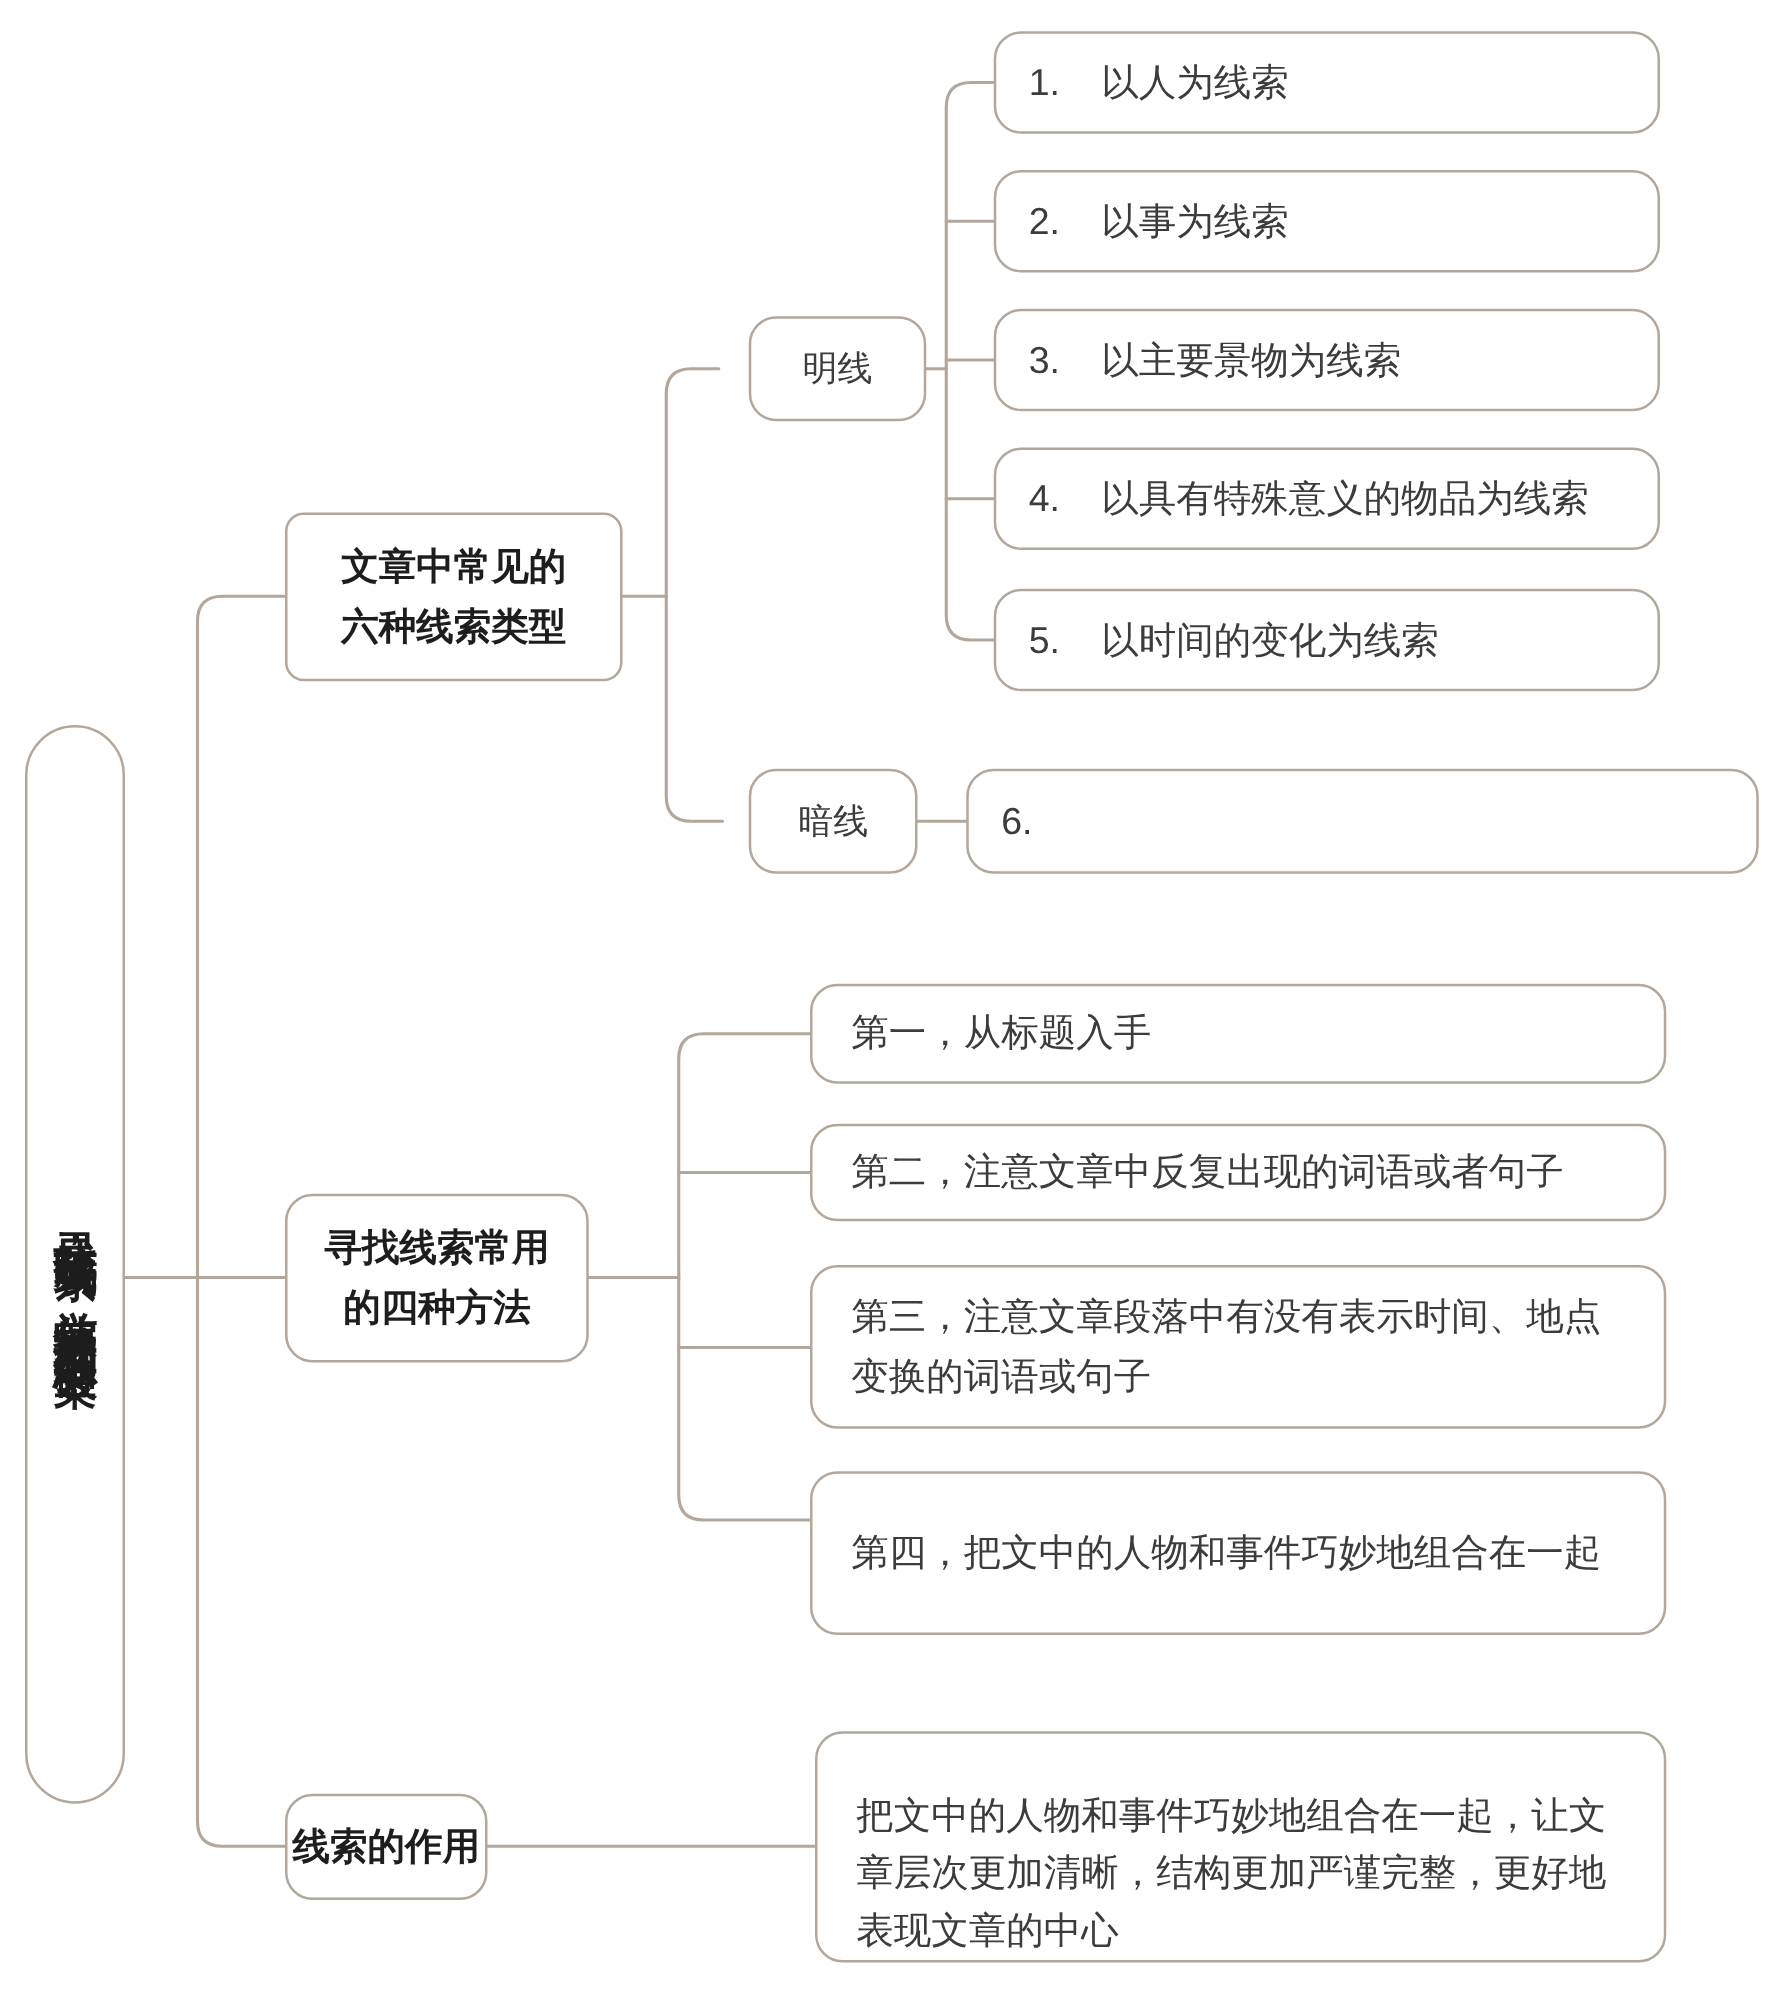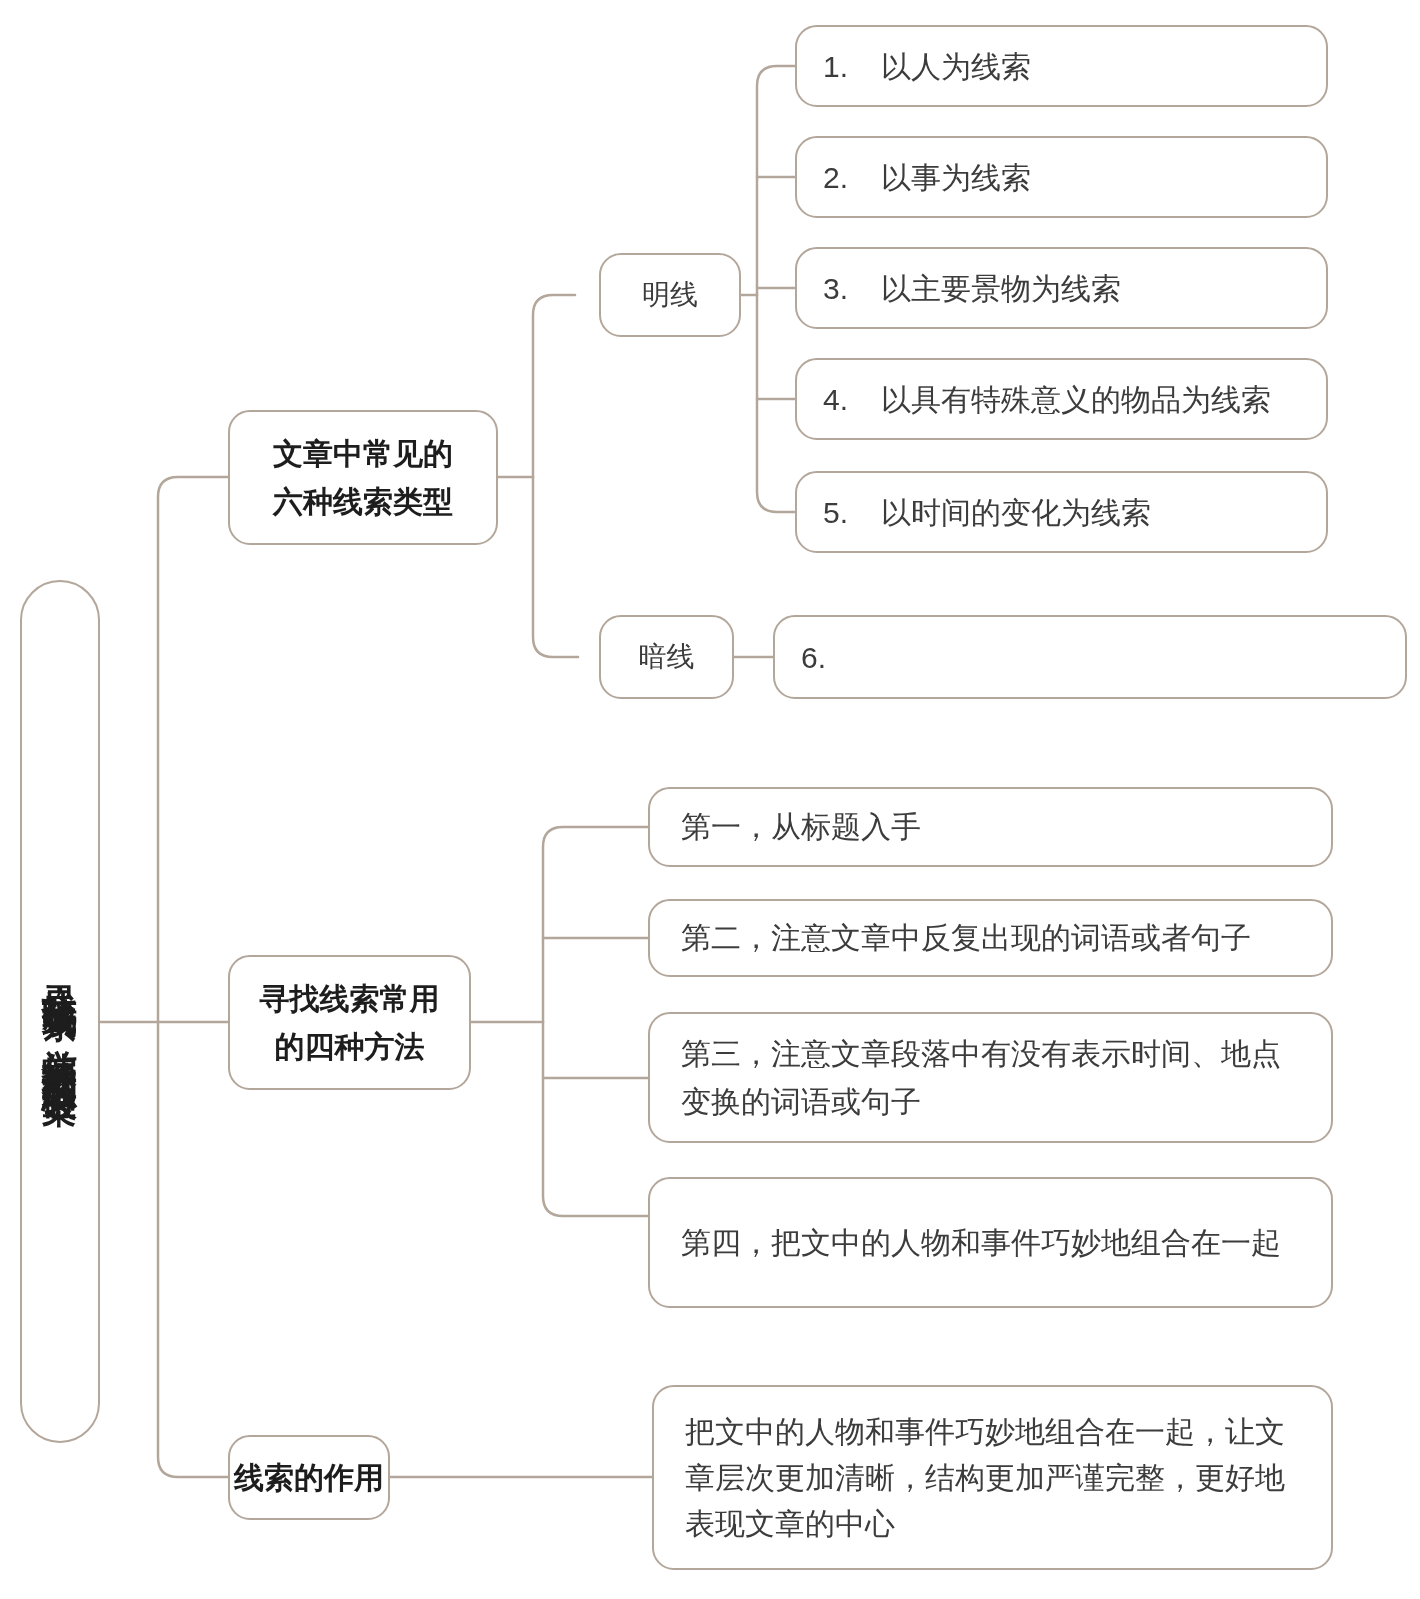--- a/index.html
+++ b/index.html
@@ -66,21 +66,21 @@
   <path d="M543,1078 H648"></path>
   <path d="M543,1022 V1196 Q543,1216 563,1216 H648"></path>
 
   <path d="M390,1477 H652"></path>
 </svg>
 
 <div class="node root" style="left:20px;top:580px;width:80px;height:863px;">
   <span class="vtext">寻找暗藏线索，学侦探抽丝剥茧细心破案</span>
 </div>
 
-<div class="node btitle" style="left:228px;top:410px;width:270px;height:135px;">
+<div class="node btitle" style="left:228px;top:410px;width:270px;height:135px;border-radius:15px;">
   <span>文章中常见的
 六种线索类型</span>
 </div>
 
 <div class="node subnode" style="left:575px;top:253px;width:142px;height:84px;">
   <span>明线</span>
 </div>
 
 <div class="node leaf" style="left:795px;top:25px;width:533px;height:82px;">
   <span class="num">1.</span>
@@ -124,15 +124,15 @@
 <div class="node method" style="left:648px;top:1012px;width:685px;height:131px;">
   <span>第三，注意文章段落中有没有表示时间、地点变换的词语或句子</span>
 </div>
 <div class="node method" style="left:648px;top:1177px;width:685px;height:131px;">
   <span>第四，把文中的人物和事件巧妙地组合在一起</span>
 </div>
 
 <div class="node btitle" style="left:228px;top:1435px;width:162px;height:85px;">
   <span>线索的作用</span>
 </div>
-<div class="node method" style="left:652px;top:1385px;width:681px;height:185px;line-height:46px;">
+<div class="node method" style="left:652px;top:1385px;width:681px;height:185px;line-height:46px;align-items:flex-end;">
   <span>把文中的人物和事件巧妙地组合在一起，让文章层次更加清晰，结构更加严谨完整，更好地表现文章的中心</span>
 </div>
 
 </body></html>

